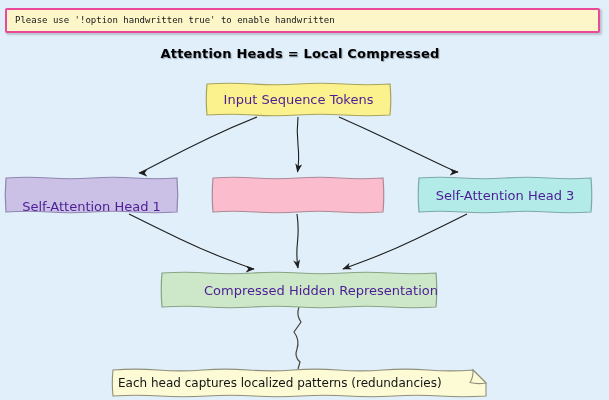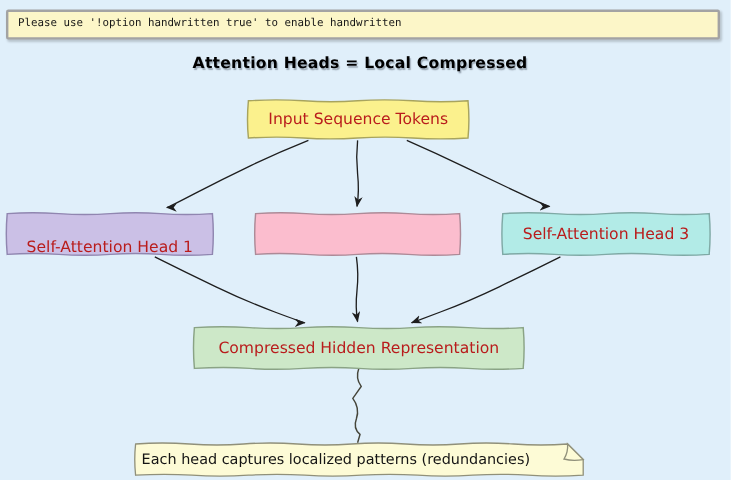--- a/index.html
+++ b/index.html
@@ -6,41 +6,41 @@
   body{font-family:"DejaVu Sans", sans-serif;}
   .canvas{
     position:relative;
     width:609px;height:400px;
     background:#E0EFFA;
     overflow:hidden;
   }
   .layer{position:absolute;left:0;top:0;}
   .top-note{
     position:absolute;left:5px;top:8px;width:583px;height:21px;
-    background:#FCF6C8;border:2px solid #a3a3a3;border-radius:2px;
+    background:#FCF6C8;border:2px solid #ec4899;border-radius:2px;
     box-shadow:1.5px 1.5px 2px rgba(0,0,0,0.18);
     font-family:"DejaVu Sans Mono", monospace;
     font-size:9px;line-height:21px;color:#161616;
     padding-left:8px;white-space:nowrap;overflow:hidden;
   }
   .title{
     position:absolute;left:0;top:46px;width:600px;
     text-align:center;font-size:13px;font-weight:bold;color:#000;
     text-shadow:1px 1px 1px #9aa7b4;
     letter-spacing:0.2px;
   }
   .node-label{
     position:absolute;display:flex;align-items:center;justify-content:center;
-    font-size:13px;color:#b91c1c;white-space:nowrap;
+    font-size:13px;color:#4c1d95;white-space:nowrap;
   }
   .lbl-input{left:207px;top:83px;width:183px;height:32px;}
   .lbl-head1{left:6px;top:188px;width:171px;height:36px;}
   .lbl-head2{left:213px;top:177px;width:170px;height:36px;}
   .lbl-head3{left:419px;top:177px;width:172px;height:36px;}
-  .lbl-compressed{left:162px;top:273px;width:274px;height:34px;}
+  .lbl-compressed{left:162px;top:273px;width:274px;height:34px;padding-left:22px;}
   .bottom-note-label{
     position:absolute;left:118px;top:370px;width:360px;height:26px;
     font-size:12px;line-height:26px;color:#141414;white-space:nowrap;
   }
 </style>
 </head>
 <body>
 
 <div class="canvas">
 

